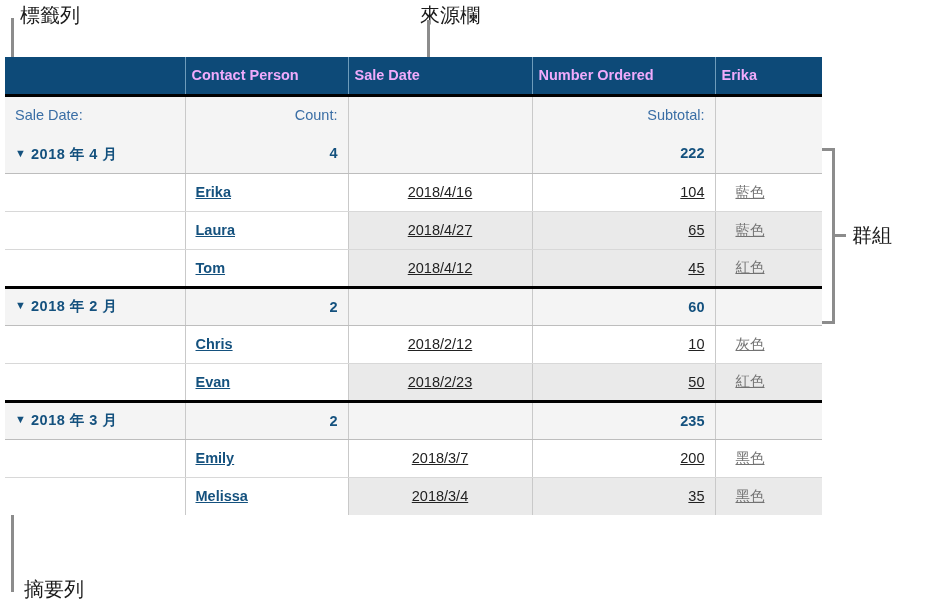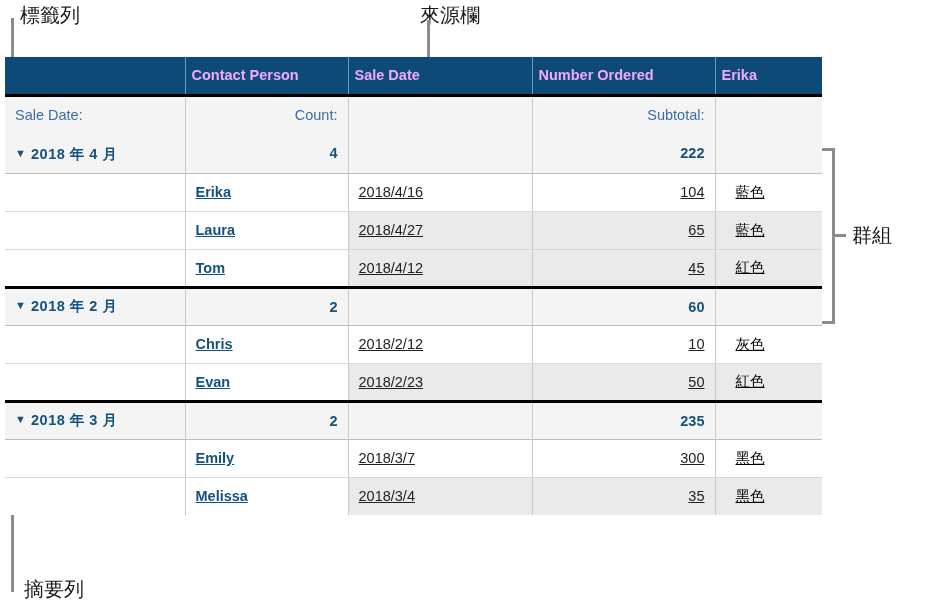--- a/index.html
+++ b/index.html
@@ -117,22 +117,22 @@
   .grp-label { letter-spacing: .5px; }
 
   
   tr.data td { background: #ffffff; text-decoration: underline; }
   tr.data.alt td.shade { background: #eaeaea; }
   tr.data td.name {
     color: #14517e;
     font-weight: bold;
   }
   tr.data td.num { text-align: right; color: #222222; }
-  tr.data td.date { text-align: left; color: #222222; }
-  tr.data td.color { color: #000000; padding-left: 20px; }
+  tr.data td.date { text-align: center; color: #222222; }
+  tr.data td.color { color: #737373; padding-left: 20px; }
 
   tr.data.lastrow td { border-bottom: none; }
   tr.group-end td { border-bottom: 3px solid #000000; margin-top: 38px; }
 
   
   .subtotal-val { text-decoration: none; }
 </style>
 </head>
 <body>
 
@@ -244,21 +244,21 @@
         <td><span class="disclosure">▼</span><span class="grp-label">2018 年 3 月</span></td>
         <td class="num">2</td>
         <td></td>
         <td class="num">235</td>
         <td class="last"></td>
       </tr>
       <tr class="data">
         <td></td>
         <td class="name">Emily</td>
         <td class="date">2018/3/7</td>
-        <td class="num">300</td>
+        <td class="num">200</td>
         <td class="color last">黑色</td>
       </tr>
       <tr class="data alt lastrow">
         <td></td>
         <td class="name">Melissa</td>
         <td class="date shade">2018/3/4</td>
         <td class="num shade">35</td>
         <td class="color last shade">黑色</td>
       </tr>
 

